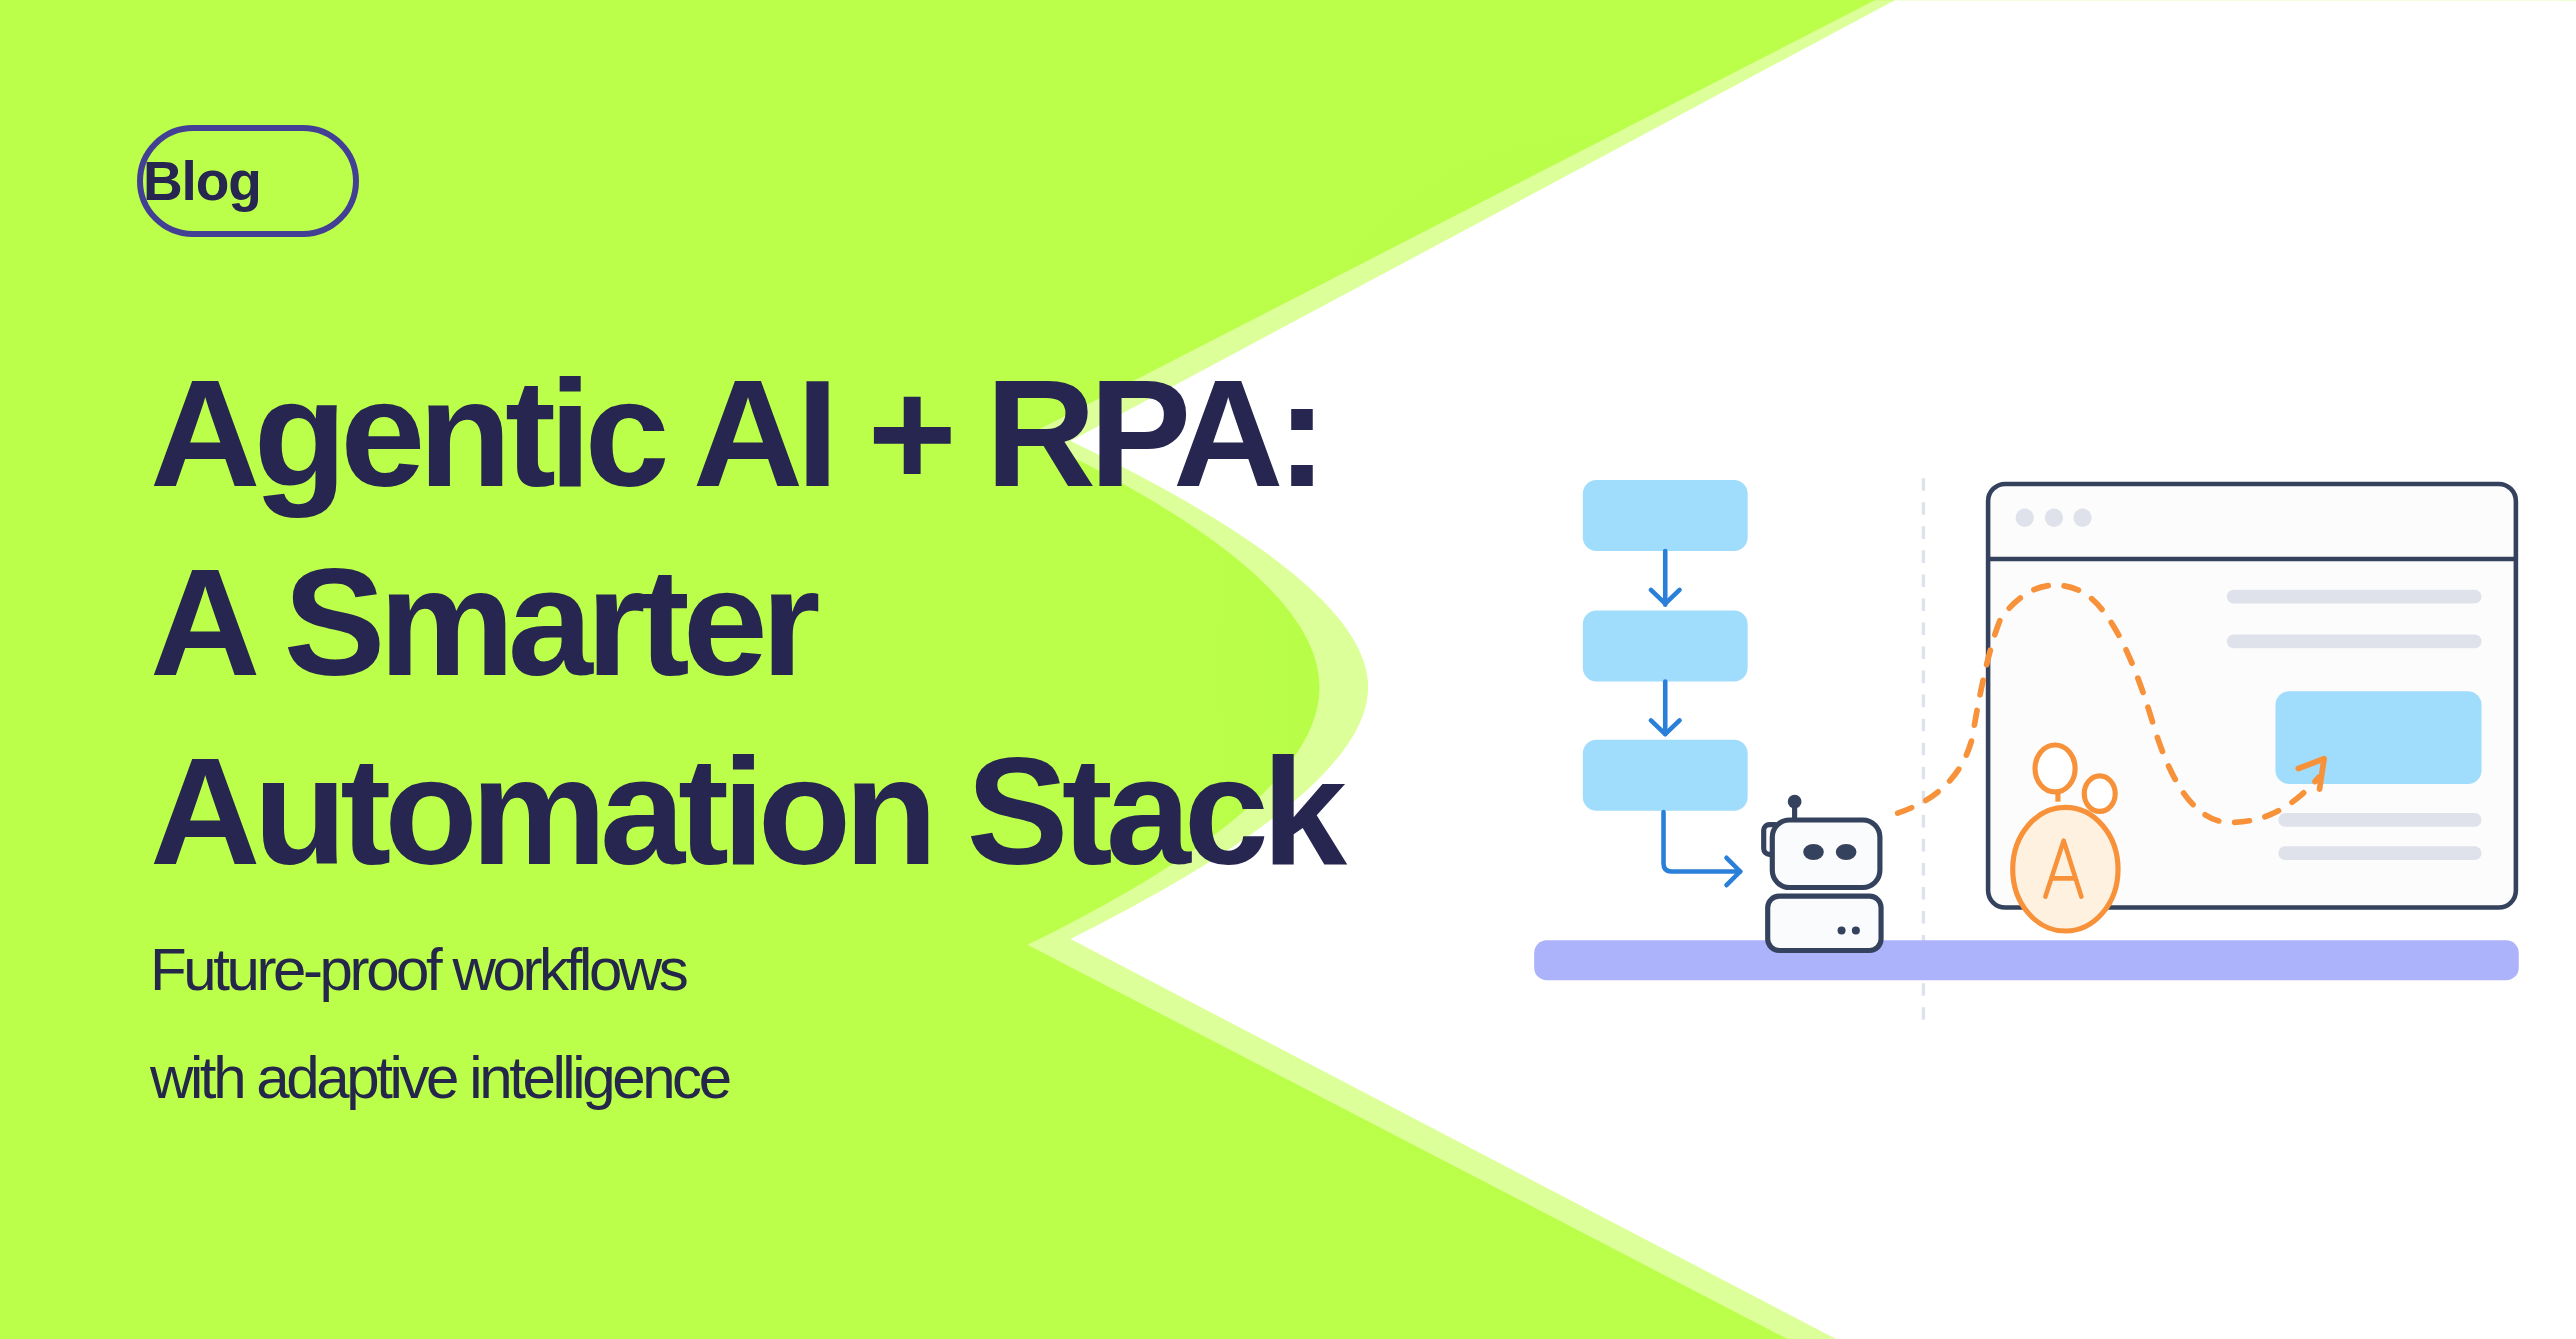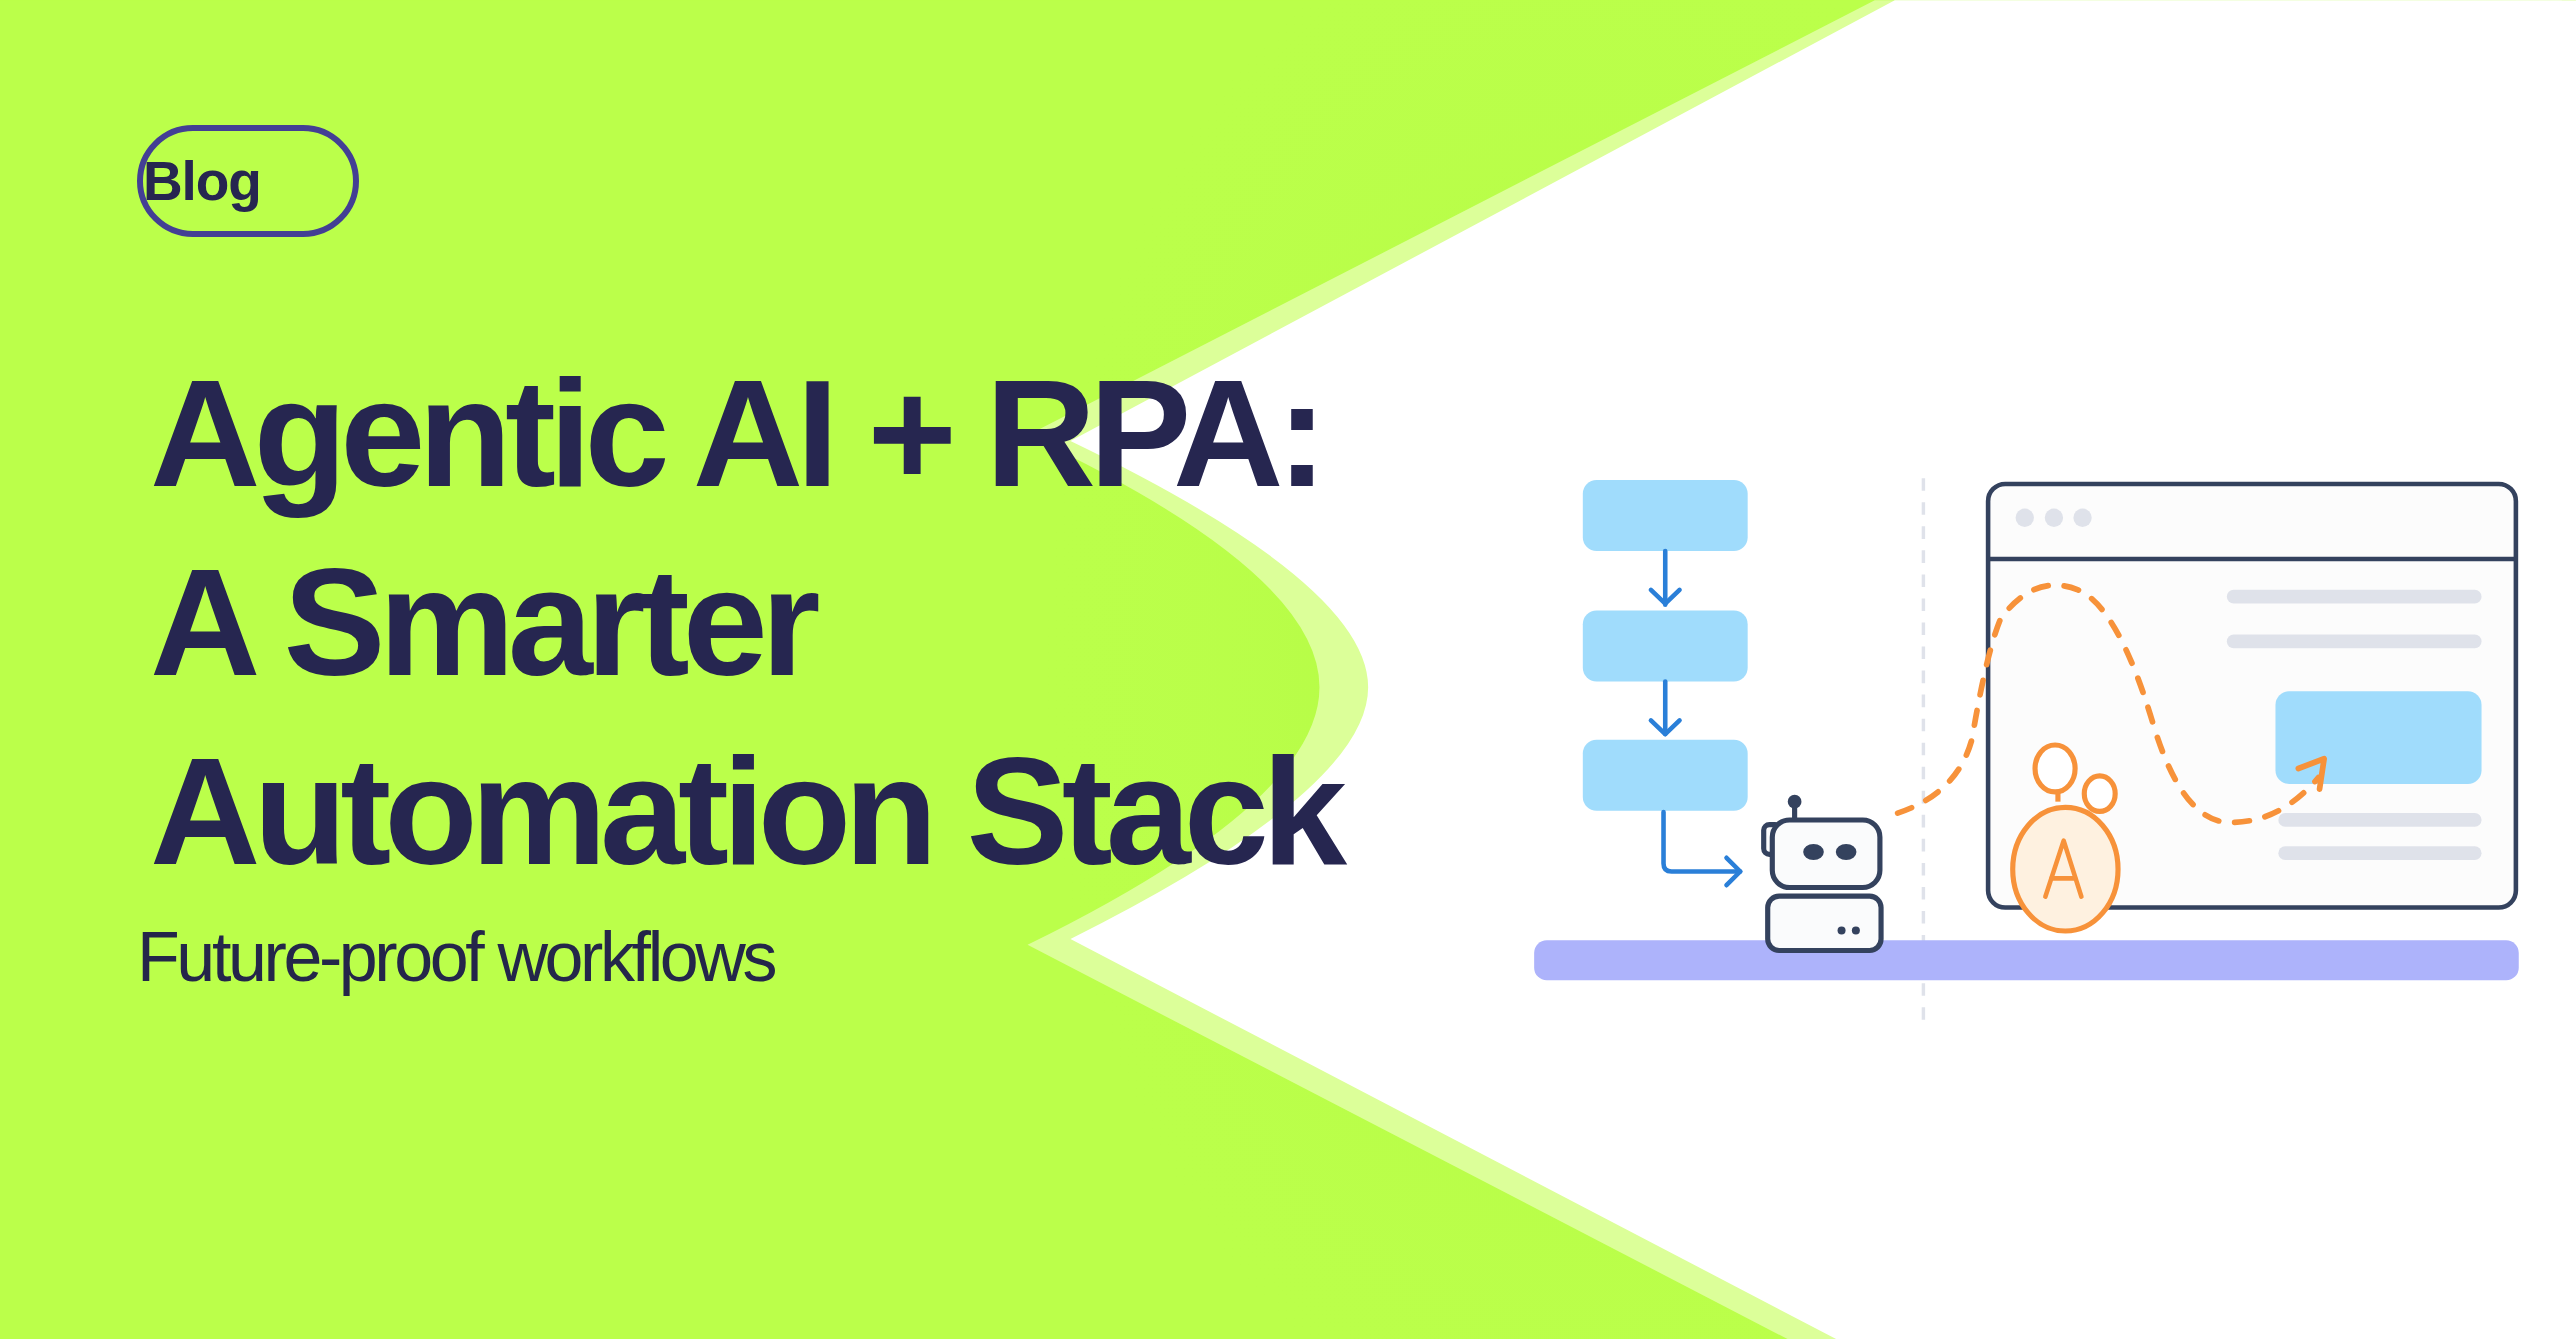--- a/index.html
+++ b/index.html
@@ -1,21 +1,21 @@
 <!DOCTYPE html>
 <html style="font-size:9.2px"><head>
 <meta charset="utf-8">
 <style>
   html, body { margin:0; padding:0; }
   body { width:2576px; height:1340px; overflow:hidden; position:relative; background:#bbff4a; font-family:"Liberation Sans", sans-serif; }
   .bg { position:absolute; inset:0; }
   .pill { position:absolute; left:137px; top:125px; width:222px; height:112px; box-sizing:border-box; border:6.9px solid #433f94; border-radius:56px; display:flex; align-items:center; color:#262650; font-weight:700; font-size:55px; letter-spacing:-1.1px; }
   .headline { position:absolute; left:133px; top:321px; margin:17px; color:#262650; font-weight:700; font-size:153px; line-height:189px; letter-spacing:-6.9px; }
   .headline span { display:block; white-space:nowrap; }
-  .subtitle { position:absolute; left:133px; top:899px; margin:4px; color:#24264a; font-weight:400; font-size:70px; line-height:108px; letter-spacing:-3.4px; }
+  .subtitle { position:absolute; left:133px; top:899px; margin:17px; color:#24264a; font-weight:400; font-size:60px; line-height:108px; letter-spacing:-3.4px; }
   .subtitle span { display:block; white-space:nowrap; }
   .illus { position:absolute; left:0; top:0; width:2576px; height:1340px; }
 </style>
 </head>
 <body>
 
 <svg class="bg" viewBox="0 0 4500 2340" width="2576" height="1340" xmlns="http://www.w3.org/2000/svg">
   <defs>
     <radialGradient id="glow" cx="0.6" cy="0.5" r="0.6">
       <stop offset="0" stop-color="#a8f23c" stop-opacity="0.6"></stop>
@@ -36,20 +36,21 @@
 </div>
 
 <h1 class="headline">
   <span>Agentic AI + RPA:</span>
   <span>A Smarter</span>
   <span>Automation Stack</span>
 </h1>
 
 <p class="subtitle">
   <span>Future-proof workflows</span>
+  <span>with adaptive intelligence</span>
 </p>
 
 <svg class="illus" viewBox="0 0 4500 2340" width="2576" height="1340" xmlns="http://www.w3.org/2000/svg">
 
   <line x1="3360" y1="835" x2="3360" y2="1800" stroke="#dfe2ea" stroke-width="6" stroke-dasharray="22 20"></line>
 
   <rect x="2680" y="1642" width="1720" height="70" rx="22" fill="#adb3fb"></rect>
 
   <g>
     <rect x="2765" y="838" width="288" height="124" rx="24" fill="#a0dcfc"></rect>

